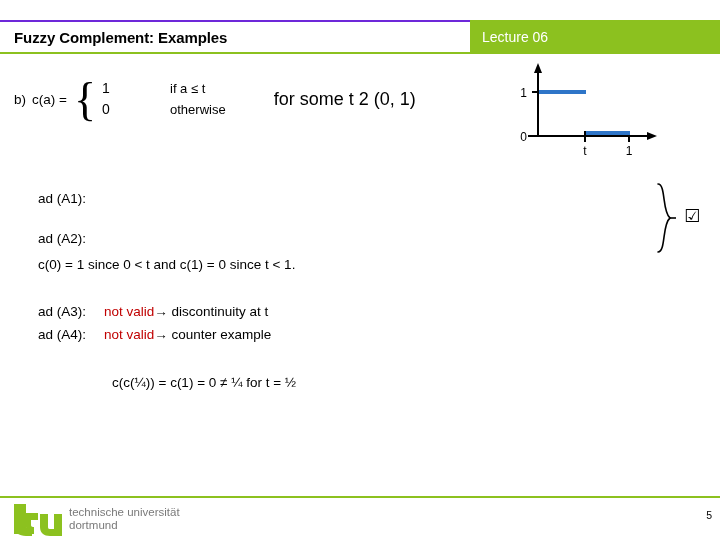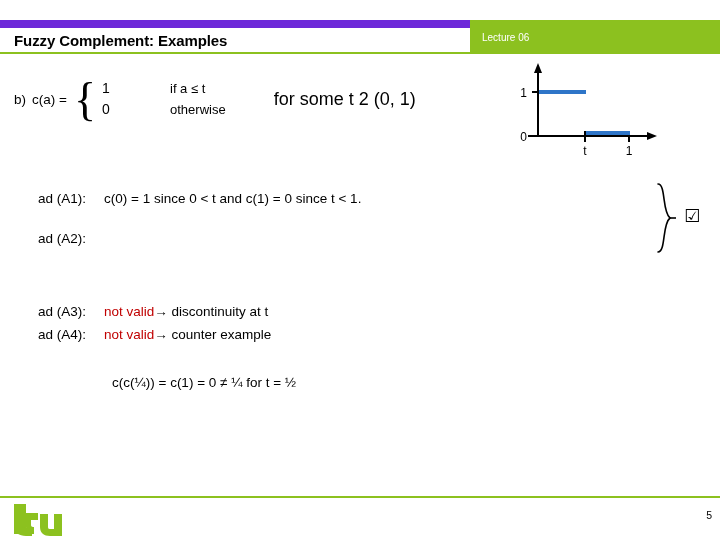--- a/index.html
+++ b/index.html
@@ -24,42 +24,42 @@
     height: 34px;
     background: #8cc11f;
   }
   #title-plate {
     position: absolute;
     left: 0;
     top: 20px;
     width: 470px;
     height: 34px;
     background: #ffffff;
-    border-top: 8px solid #6d28d9;
+    border-top: 2px solid #6d28d9;
     border-bottom: 2px solid #8cc11f;
     box-sizing: border-box;
     display: flex;
     align-items: center;
   }
   #page-title {
     padding-left: 14px;
     font-size: 15px;
     font-weight: bold;
     color: #000000;
     letter-spacing: -0.1px;
     white-space: nowrap;
   }
   #lecture-label {
     position: absolute;
     left: 482px;
     top: 20px;
     height: 34px;
     display: flex;
     align-items: center;
-    font-size: 10px;
+    font-size: 14px;
     color: #ffffff;
     font-weight: normal;
     white-space: nowrap;
   }
 
   
   #definition-block {
     position: absolute;
     left: 14px;
     top: 78px;
@@ -124,21 +124,21 @@
     white-space: nowrap;
     display: flex;
     align-items: baseline;
   }
   .axiom-key {
     width: 66px;
     flex: 0 0 66px;
   }
   .axiom-text { }
   .invalid { color: #c00000; }
-  #axiom-a1 { top: 191px; }
+  #axiom-a1 { top: 191px; flex-direction: column; }
   #axiom-a2 { top: 231px; }
   #axiom-a3 { top: 304px; }
   #axiom-a4 { top: 327px; }
 
   
   #group-brace {
     position: absolute;
     left: 655px;
     top: 182px;
     width: 22px;
@@ -298,17 +298,21 @@
 <div id="logo">
   <svg width="52" height="34" viewBox="0 0 52 34" xmlns="http://www.w3.org/2000/svg">
 
     <path d="M4 1 L16 1 L16 24 C16 29 19 31 24 31 L24 24 C21 24 21 23 21 21 L21 1 L21 10 L8 10 L8 1 Z" fill="#8cc11f"></path>
     <rect x="4" y="1" width="12" height="30" fill="#8cc11f"></rect>
     <rect x="4" y="10" width="24" height="7" fill="#8cc11f"></rect>
     <path d="M4 24 C4 29 9 33 16 33 L22 33 L22 25 L16 25 C12 25 12 24 12 22 L12 18 L4 18 Z" fill="#8cc11f"></path>
 
     <path d="M30 11 L38 11 L38 24 C38 26 39 26 41 26 L44 26 L44 11 L52 11 L52 33 L40 33 C34 33 30 30 30 24 Z" fill="#8cc11f"></path>
   </svg>
+  <div id="logo-text">
+    <div>technische universität</div>
+    <div>dortmund</div>
+  </div>
 </div>
 
 <div id="footer-credit">
   <span id="footer-page">5</span>
 </div>
 
 </body></html>

